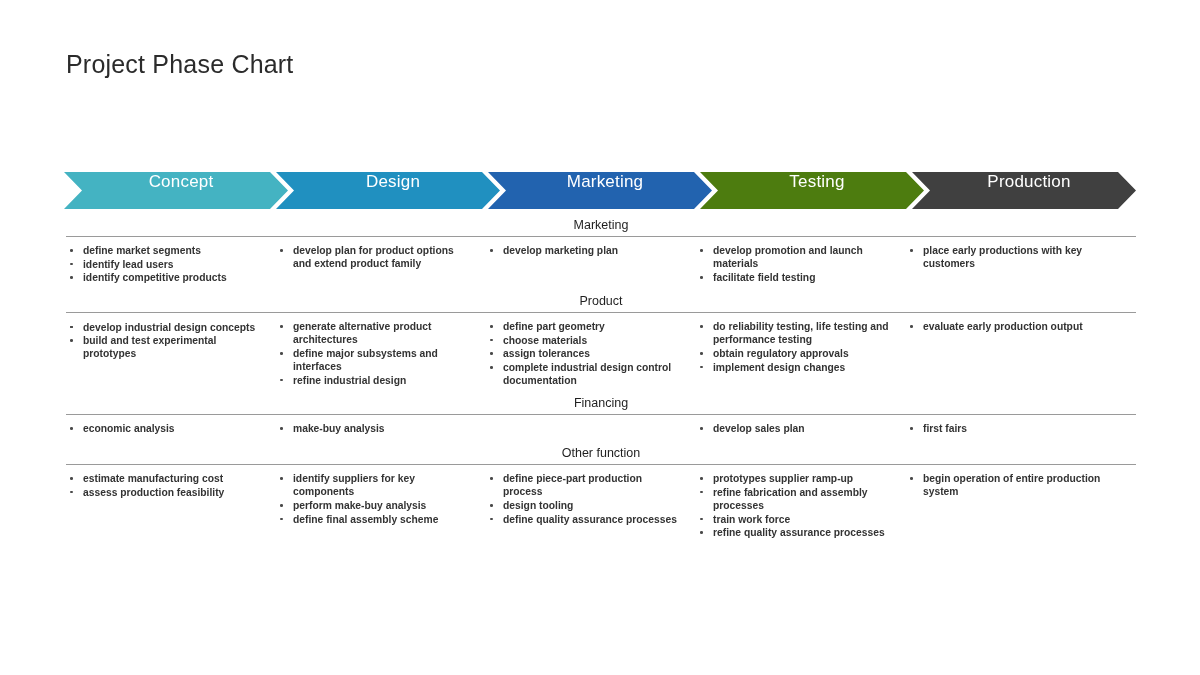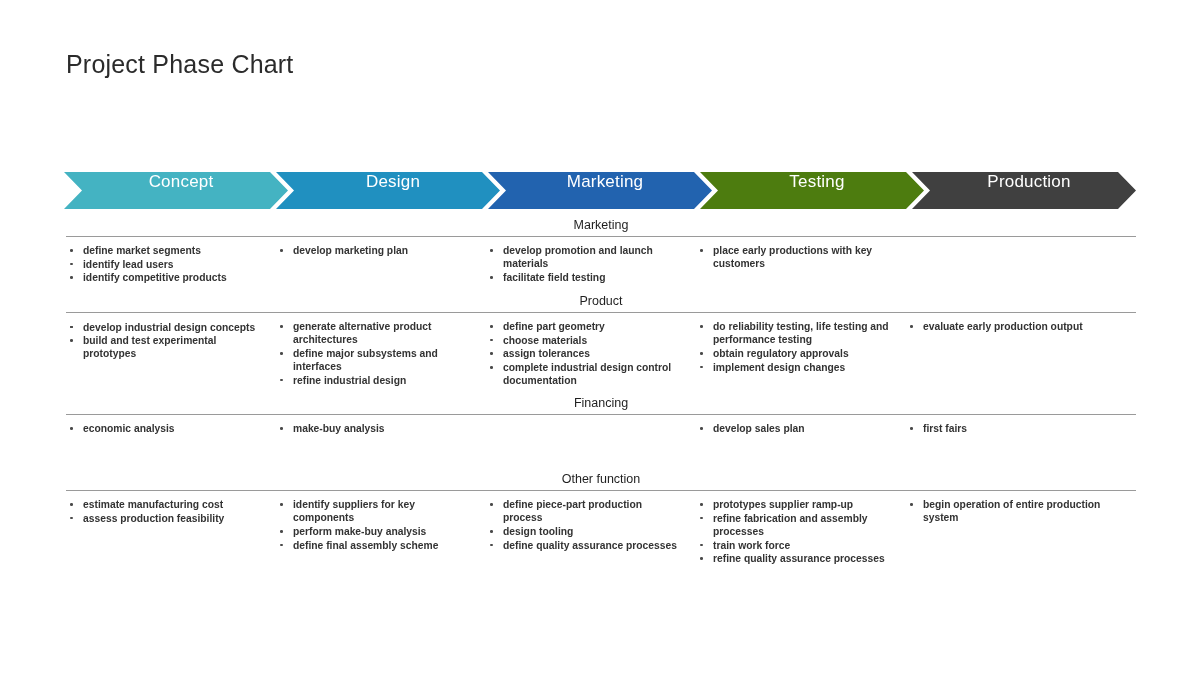--- a/index.html
+++ b/index.html
@@ -153,20 +153,25 @@
         <div class="section-cols">
           <div class="col">
             <ul>
               <li><span class="dot"></span><span>define market segments</span></li>
               <li><span class="dot"></span><span>identify lead users</span></li>
               <li><span class="dot"></span><span>identify competitive products</span></li>
             </ul>
           </div>
           <div class="col">
             <ul>
+              <li><span class="dot"></span><span>develop plan for product options and extend product family</span></li>
+            </ul>
+          </div>
+          <div class="col">
+            <ul>
               <li><span class="dot"></span><span>develop marketing plan</span></li>
             </ul>
           </div>
           <div class="col">
             <ul>
               <li><span class="dot"></span><span>develop promotion and launch materials</span></li>
               <li><span class="dot"></span><span>facilitate field testing</span></li>
             </ul>
           </div>
           <div class="col">
@@ -238,21 +243,21 @@
               <li><span class="dot"></span><span>develop sales plan</span></li>
             </ul>
           </div>
           <div class="col">
             <ul>
               <li><span class="dot"></span><span>first fairs</span></li>
             </ul>
           </div>
         </div>
       </div>
-      <div class="section" style="top: 472px;">
+      <div class="section" style="top: 446px;">
         <div class="section-title">Other function</div>
         <div class="section-rule"></div>
         <div class="section-cols">
           <div class="col">
             <ul>
               <li><span class="dot"></span><span>estimate manufacturing cost</span></li>
               <li><span class="dot"></span><span>assess production feasibility</span></li>
             </ul>
           </div>
           <div class="col">

